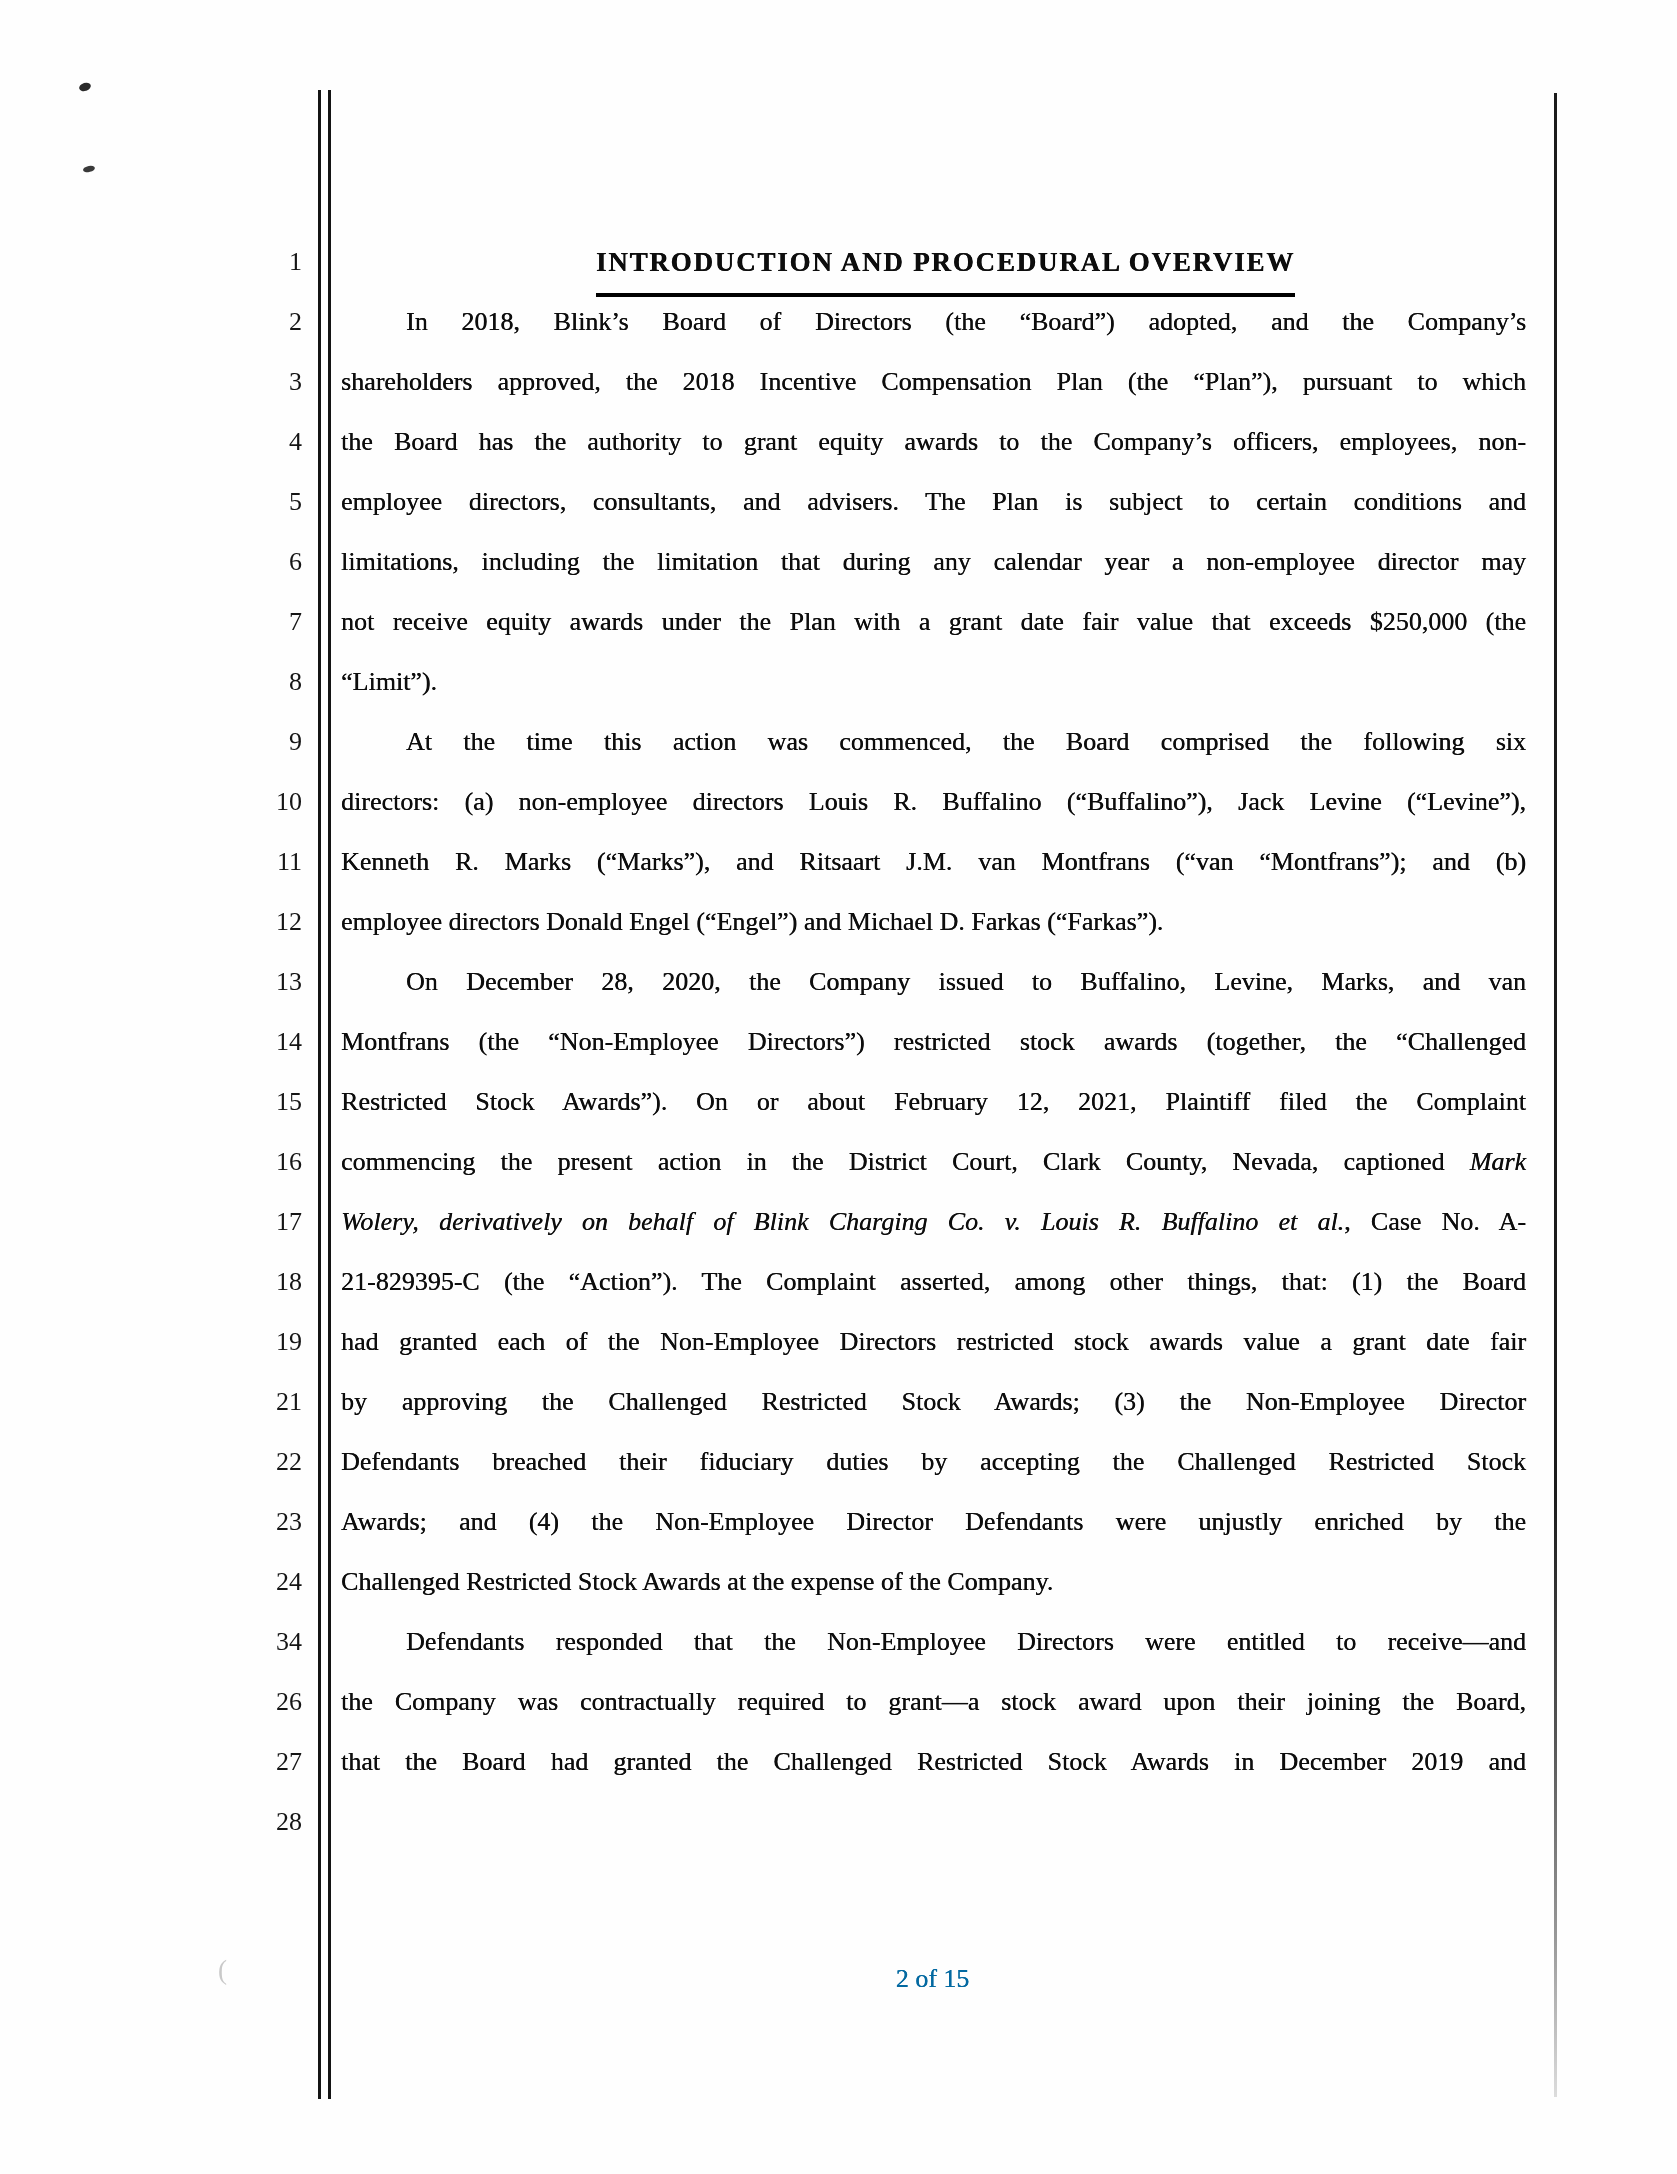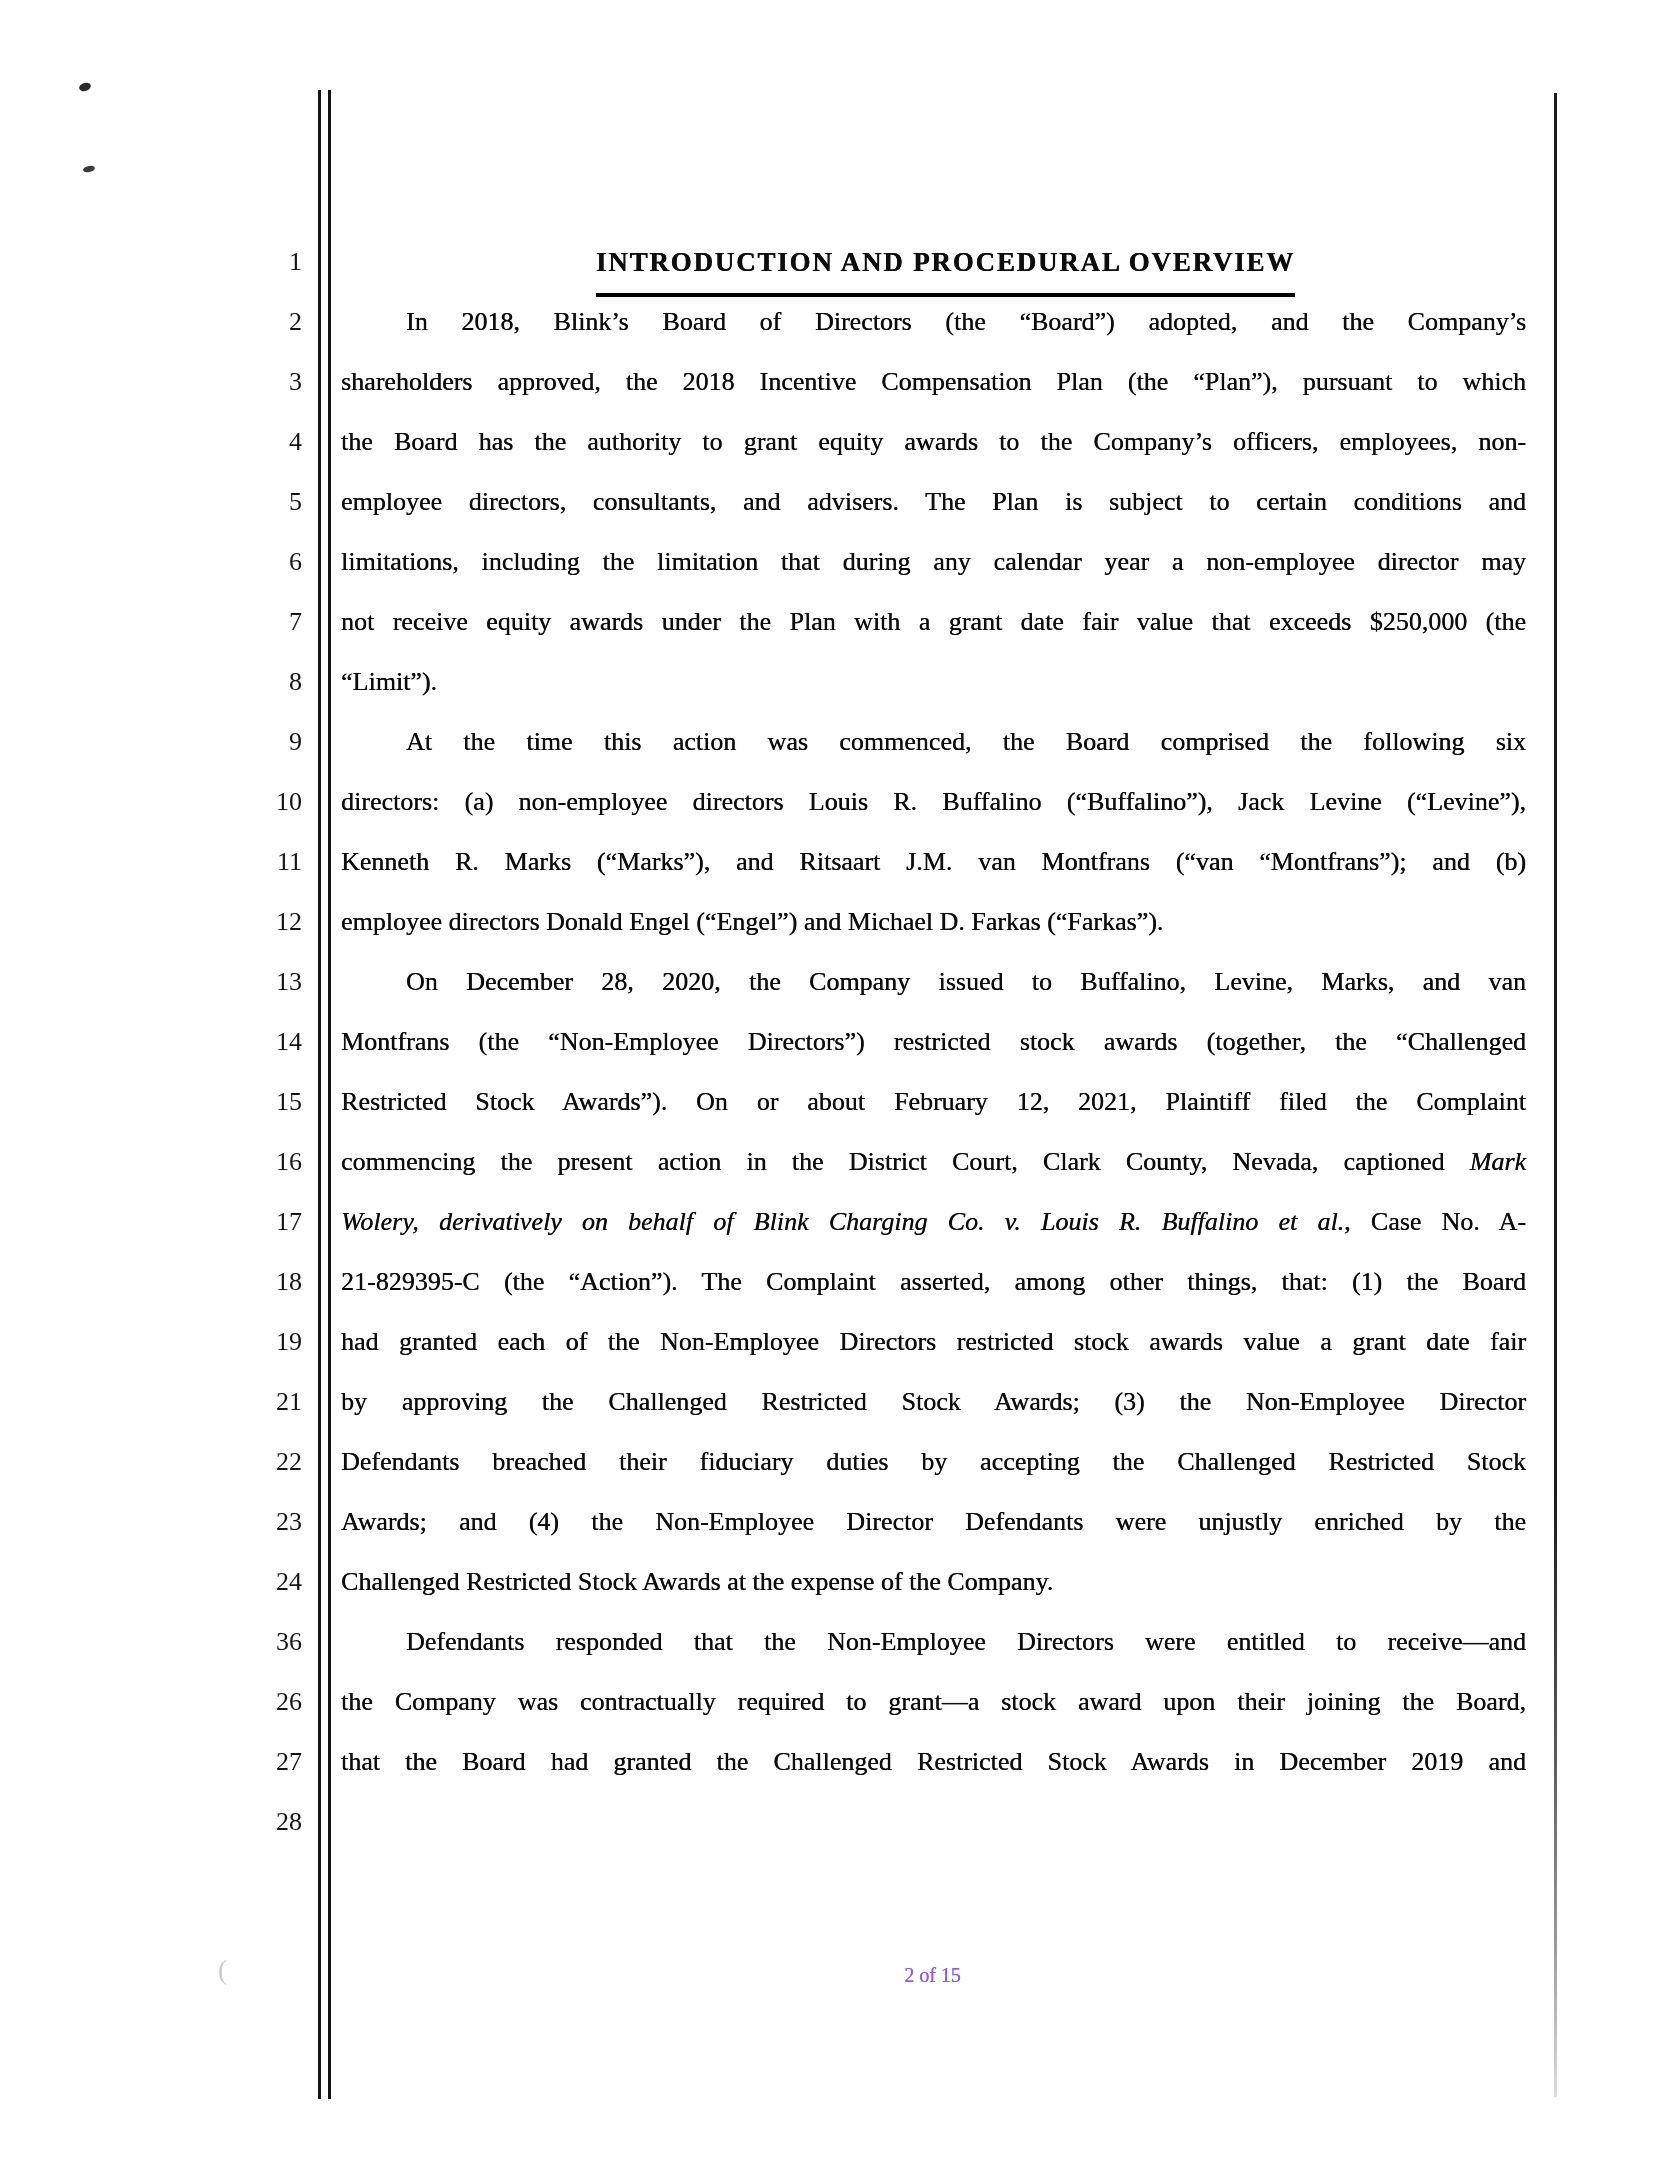--- a/index.html
+++ b/index.html
@@ -49,21 +49,21 @@
   .it{font-style:italic;}
   .title-u{
     display:inline-block;
     font-weight:bold;font-size:27px;letter-spacing:1.8px;
     border-bottom:4.5px solid #000;padding-bottom:0.9px;
     margin-left:24px;
     text-shadow:0.4px 0 0 #000;
   }
   .footer{
     position:absolute;left:340px;top:1964px;width:1185px;
-    text-align:center;font-size:20px;color:#8b5cf6;
+    text-align:center;font-size:26px;color:#0369a1;
     text-shadow:0.3px 0 0 currentColor;
   }
 </style>
 </head>
 <body>
 
 <div class="sheet">
   <span class="blot1"></span>
   <span class="blot2"></span>
   <span class="blot3">(</span>
@@ -158,21 +158,21 @@
       </div>
       <div class="row">
         <div class="num">23</div>
         <div class="text just"><span>Awards; and (4) the Non-Employee Director Defendants were unjustly enriched by the</span></div>
       </div>
       <div class="row">
         <div class="num">24</div>
         <div class="text left"><span>Challenged Restricted Stock Awards at the expense of the Company.</span></div>
       </div>
       <div class="row">
-        <div class="num">36</div>
+        <div class="num">34</div>
         <div class="text just indent"><span>Defendants responded that the Non-Employee Directors were entitled to receive—and</span></div>
       </div>
       <div class="row">
         <div class="num">26</div>
         <div class="text just"><span>the Company was contractually required to grant—a stock award upon their joining the Board,</span></div>
       </div>
       <div class="row">
         <div class="num">27</div>
         <div class="text just"><span>that the Board had granted the Challenged Restricted Stock Awards in December 2019 and</span></div>
       </div>

